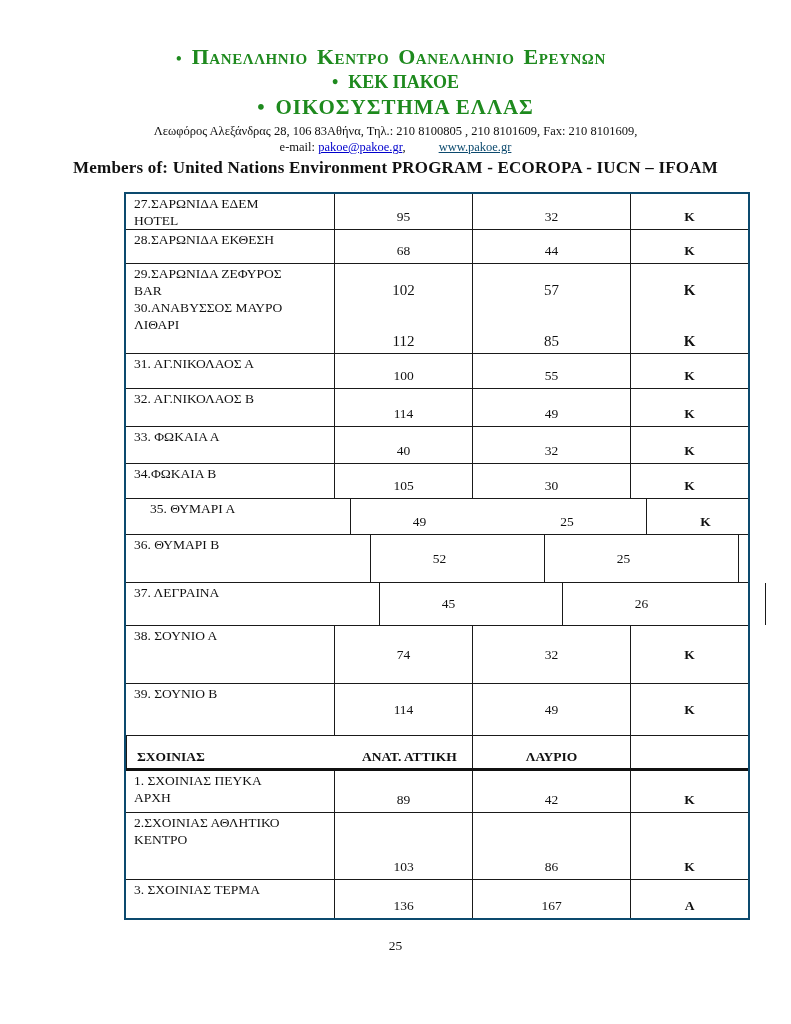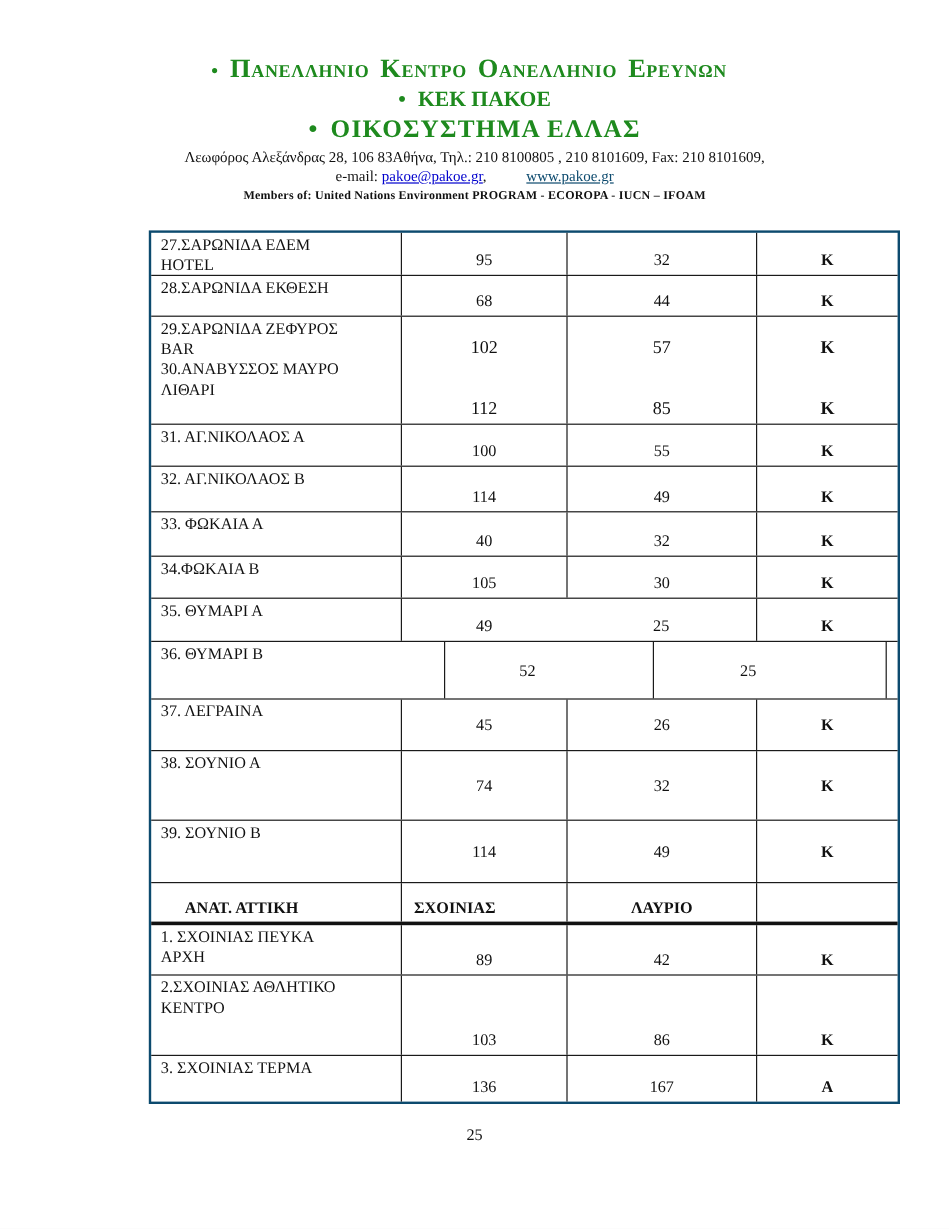--- a/index.html
+++ b/index.html
@@ -20,21 +20,21 @@
   .t1{ font-weight:bold; margin-bottom:2px; }
   .t1 .init{ font-size:22px; letter-spacing:0.5px; }
   .t1 .rest{ font-size:15px; letter-spacing:0.6px; }
   .t1 .word{ margin-right:9px; }
   .t2{ font-size:18px; font-weight:bold; margin-top:1px; }
   .t3{ font-size:21px; font-weight:bold; letter-spacing:1px; margin-top:2px; }
   .addr{ font-size:12.5px; margin-top:4px; }
   .email-line{ font-size:12.5px; margin-top:1px; }
   .doc-link{ text-decoration:underline; cursor:pointer; }
   .www-gap{ margin-left:30px; }
-  .members{ font-size:10px; font-weight:bold; margin-top:3px; letter-spacing:0.2px; }
+  .members{ font-size:17px; font-weight:bold; margin-top:3px; letter-spacing:0.2px; }
 
   
   .tbl{
     position:absolute; left:124px; top:192px;
     border:2px solid #0c4a6e;
     width:622px;
   }
   .row{ display:grid; grid-template-columns:208px 138px 158px 118px;
         border-bottom:1px solid #1a1a1a; box-sizing:border-box; }
   .row:last-child{ border-bottom:none; }
@@ -149,37 +149,37 @@
         <div class="c b val rating">Κ</div>
       </div>
       <div class="row" style="height: 35px;">
         <div class="c name">
           <div>34.ΦΩΚΑΙΑ Β</div>
         </div>
         <div class="c b val">105</div>
         <div class="c b val">30</div>
         <div class="c b val rating">Κ</div>
       </div>
-      <div class="row" style="height: 36px;">
+      <div class="row" style="height: 36px; padding-left: 16px;">
         <div class="c name">
           <div>35. ΘΥΜΑΡΙ Α</div>
         </div>
         <div class="c b val">49</div>
         <div class="c  val">25</div>
         <div class="c b val rating">Κ</div>
       </div>
       <div class="row" style="height: 48px; gap: 36px;">
         <div class="c name">
           <div>36. ΘΥΜΑΡΙ Β</div>
         </div>
         <div class="c b val middle">52</div>
         <div class="c b val middle">25</div>
         <div class="c b val middle rating">Κ</div>
       </div>
-      <div class="row" style="height: 43px;">
+      <div class="row" style="height: 43px; gap: 45px;">
         <div class="c name">
           <div>37. ΛΕΓΡΑΙΝΑ</div>
         </div>
         <div class="c b val middle">45</div>
         <div class="c b val middle">26</div>
         <div class="c b val middle rating">Κ</div>
       </div>
       <div class="row" style="height: 58px;">
         <div class="c name">
           <div>38. ΣΟΥΝΙΟ Α</div>
@@ -190,22 +190,22 @@
       </div>
       <div class="row" style="height: 52px;">
         <div class="c name">
           <div>39. ΣΟΥΝΙΟ Β</div>
         </div>
         <div class="c b val middle">114</div>
         <div class="c b val middle">49</div>
         <div class="c b val middle rating">Κ</div>
       </div>
       <div class="row sec-row" style="height: 35px;">
+        <div class="c sec s2 b">ΣΧΟΙΝΙΑΣ</div>
         <div class="c sec s1">ΑΝΑΤ. ΑΤΤΙΚΗ</div>
-        <div class="c sec s2 b">ΣΧΟΙΝΙΑΣ</div>
         <div class="c sec s3 b">ΛΑΥΡΙΟ</div>
         <div class="c sec s4 b"></div>
       </div>
       <div class="row" style="height: 42px;">
         <div class="c name">
           <div>1. ΣΧΟΙΝΙΑΣ ΠΕΥΚΑ</div>
           <div>ΑΡΧΗ</div>
         </div>
         <div class="c b val">89</div>
         <div class="c b val">42</div>

